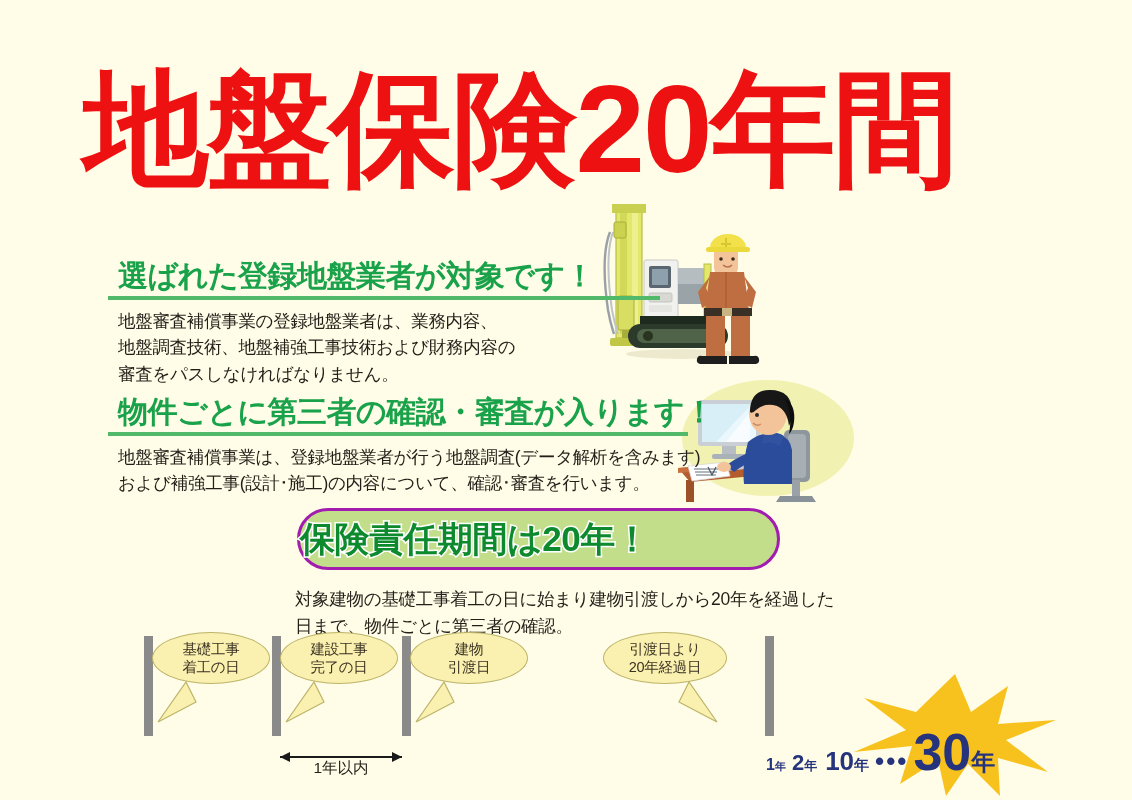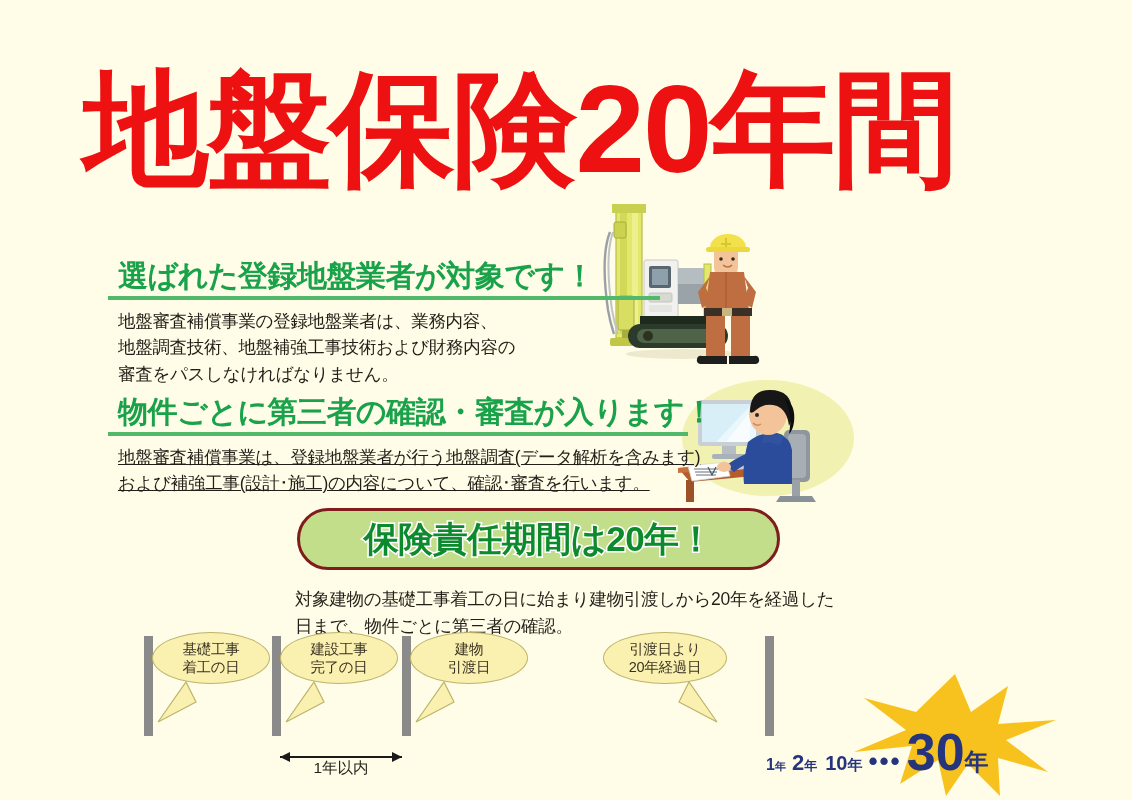--- a/index.html
+++ b/index.html
@@ -47,30 +47,30 @@
     white-space:nowrap;
     letter-spacing:-0.3px;
   }
 
   #head1 { left:118px; top:256px; }
   #rule1 { left:108px; top:296px; width:552px; }
   #body1 { left:118px; top:308px; }
 
   #head2 { left:118px; top:392px; }
   #rule2 { left:108px; top:432px; width:580px; }
-  #body2 { left:118px; top:444px;text-decoration:underline; }
+  #body2 { left:118px; top:444px; }
 
   
   #badge {
     position:absolute; left:297px; top:508px;
     width:483px; height:62px;
     background:#C3DE8A;
-    border:3px solid #7f1d1d;
+    border:3px solid #a21caf;
     border-radius:31px;
-    display:flex; align-items:center; justify-content:center;
+    display:flex; align-items:center; 
   }
   #badge-text {
     font-size:35px;
     font-weight:700;
     color:#0E8A2E;
     letter-spacing:-0.5px;
     white-space:nowrap;
     -webkit-text-stroke:3px #FFFFFF;
     paint-order:stroke fill;
   }
@@ -131,21 +131,21 @@
     position:absolute; left:0; top:32px; width:300px; height:50px;
     display:flex; align-items:baseline;
     color:#26347E;
     font-weight:700;
     white-space:nowrap;
   }
   .yr-num { font-weight:700; }
   .yr-kanji { font-weight:700; }
   #y1n { font-size:16px; } #y1k { font-size:11px; margin-right:6px; }
   #y2n { font-size:22px; } #y2k { font-size:13px; margin-right:8px; }
-  #y3n { font-size:20px; } #y3k { font-size:15px; margin-right:6px; }
+  #y3n { font-size:26px; } #y3k { font-size:15px; margin-right:6px; }
   #dots  { font-size:26px; letter-spacing:2px; margin:0 5px 0 0; }
   #y4n { font-size:52px; } #y4k { font-size:24px; }
 
   
   #illu-rig { position:absolute; left:586px; top:198px; width:192px; height:180px; }
   
   #illu-pc { position:absolute; left:664px; top:368px; width:196px; height:146px; }
 </style>
 </head>
 <body>

